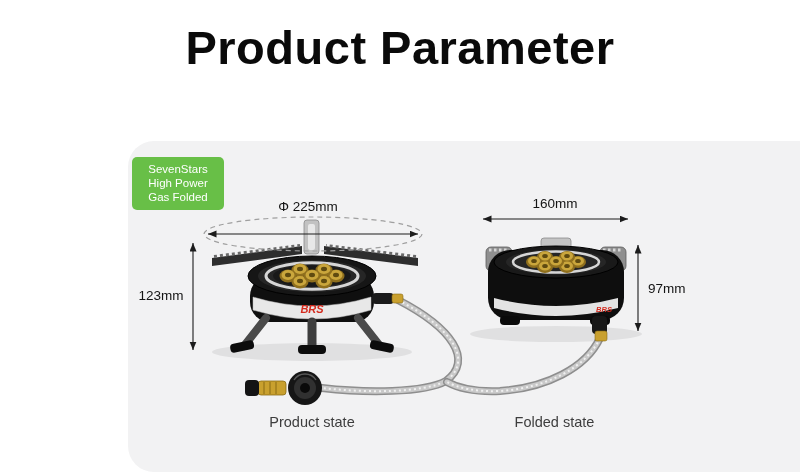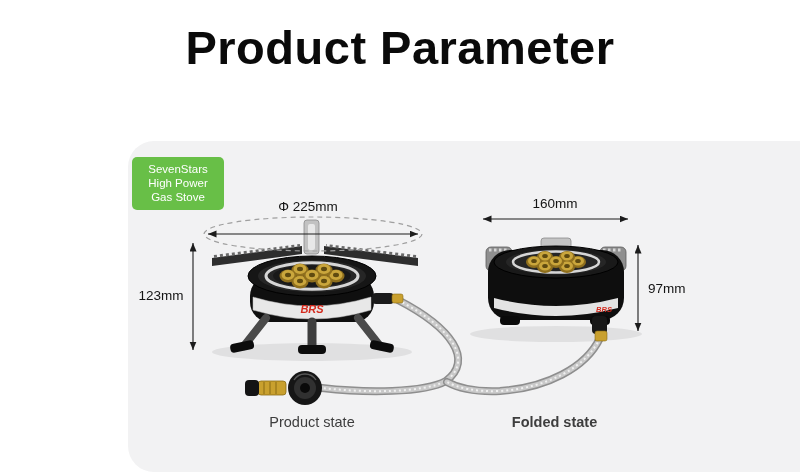--- a/index.html
+++ b/index.html
@@ -20,37 +20,37 @@
   .badge{
     position:absolute;left:132px;top:157px;width:92px;
     background:#68bf47;border-radius:5px;color:#ffffff;
     text-align:center;padding:5px 14px 6px;font-size:11.5px;line-height:14px;
   }
   .scene{position:absolute;left:0;top:0;}
   svg text{font-family:"Liberation Sans",sans-serif;}
   .dim-text{font-size:13.5px;fill:#141414;}
   .caption{position:absolute;font-size:14.5px;color:#3d3d3d;}
   .caption-expanded{left:232px;top:414px;width:160px;text-align:center;}
-  .caption-folded{left:477px;top:414px;width:155px;text-align:center;font-weight:bold;}
+  .caption-folded{left:477px;top:414px;width:155px;text-align:center;}
   .hose-outer{fill:none;stroke:#8e8e8e;stroke-width:8;stroke-linecap:round;}
   .hose-mid{fill:none;stroke:#c9c9c9;stroke-width:5;stroke-linecap:round;}
   .hose-braid{fill:none;stroke:#f0f0f0;stroke-width:2;stroke-dasharray:2 3;}
   .dim-line{stroke:#1c1c1c;stroke-width:1.1;}
 </style>
 </head>
 <body>
 
 <h1 class="page-title">Product Parameter</h1>
 
 <div class="panel"></div>
 
 <div class="badge">
   <div>SevenStars</div>
   <div>High Power</div>
-  <div>Gas Stove</div>
+  <div>Gas Folded</div>
 </div>
 
 <svg class="scene" width="800" height="472" viewBox="0 0 800 472">
   <defs>
     <marker id="arr" markerUnits="userSpaceOnUse" markerWidth="10" markerHeight="8" refX="8.5" refY="3.5" orient="auto-start-reverse">
       <path d="M0,0 L8.5,3.5 L0,7 Z" fill="#1c1c1c"></path>
     </marker>
   </defs>
 
   <g>

